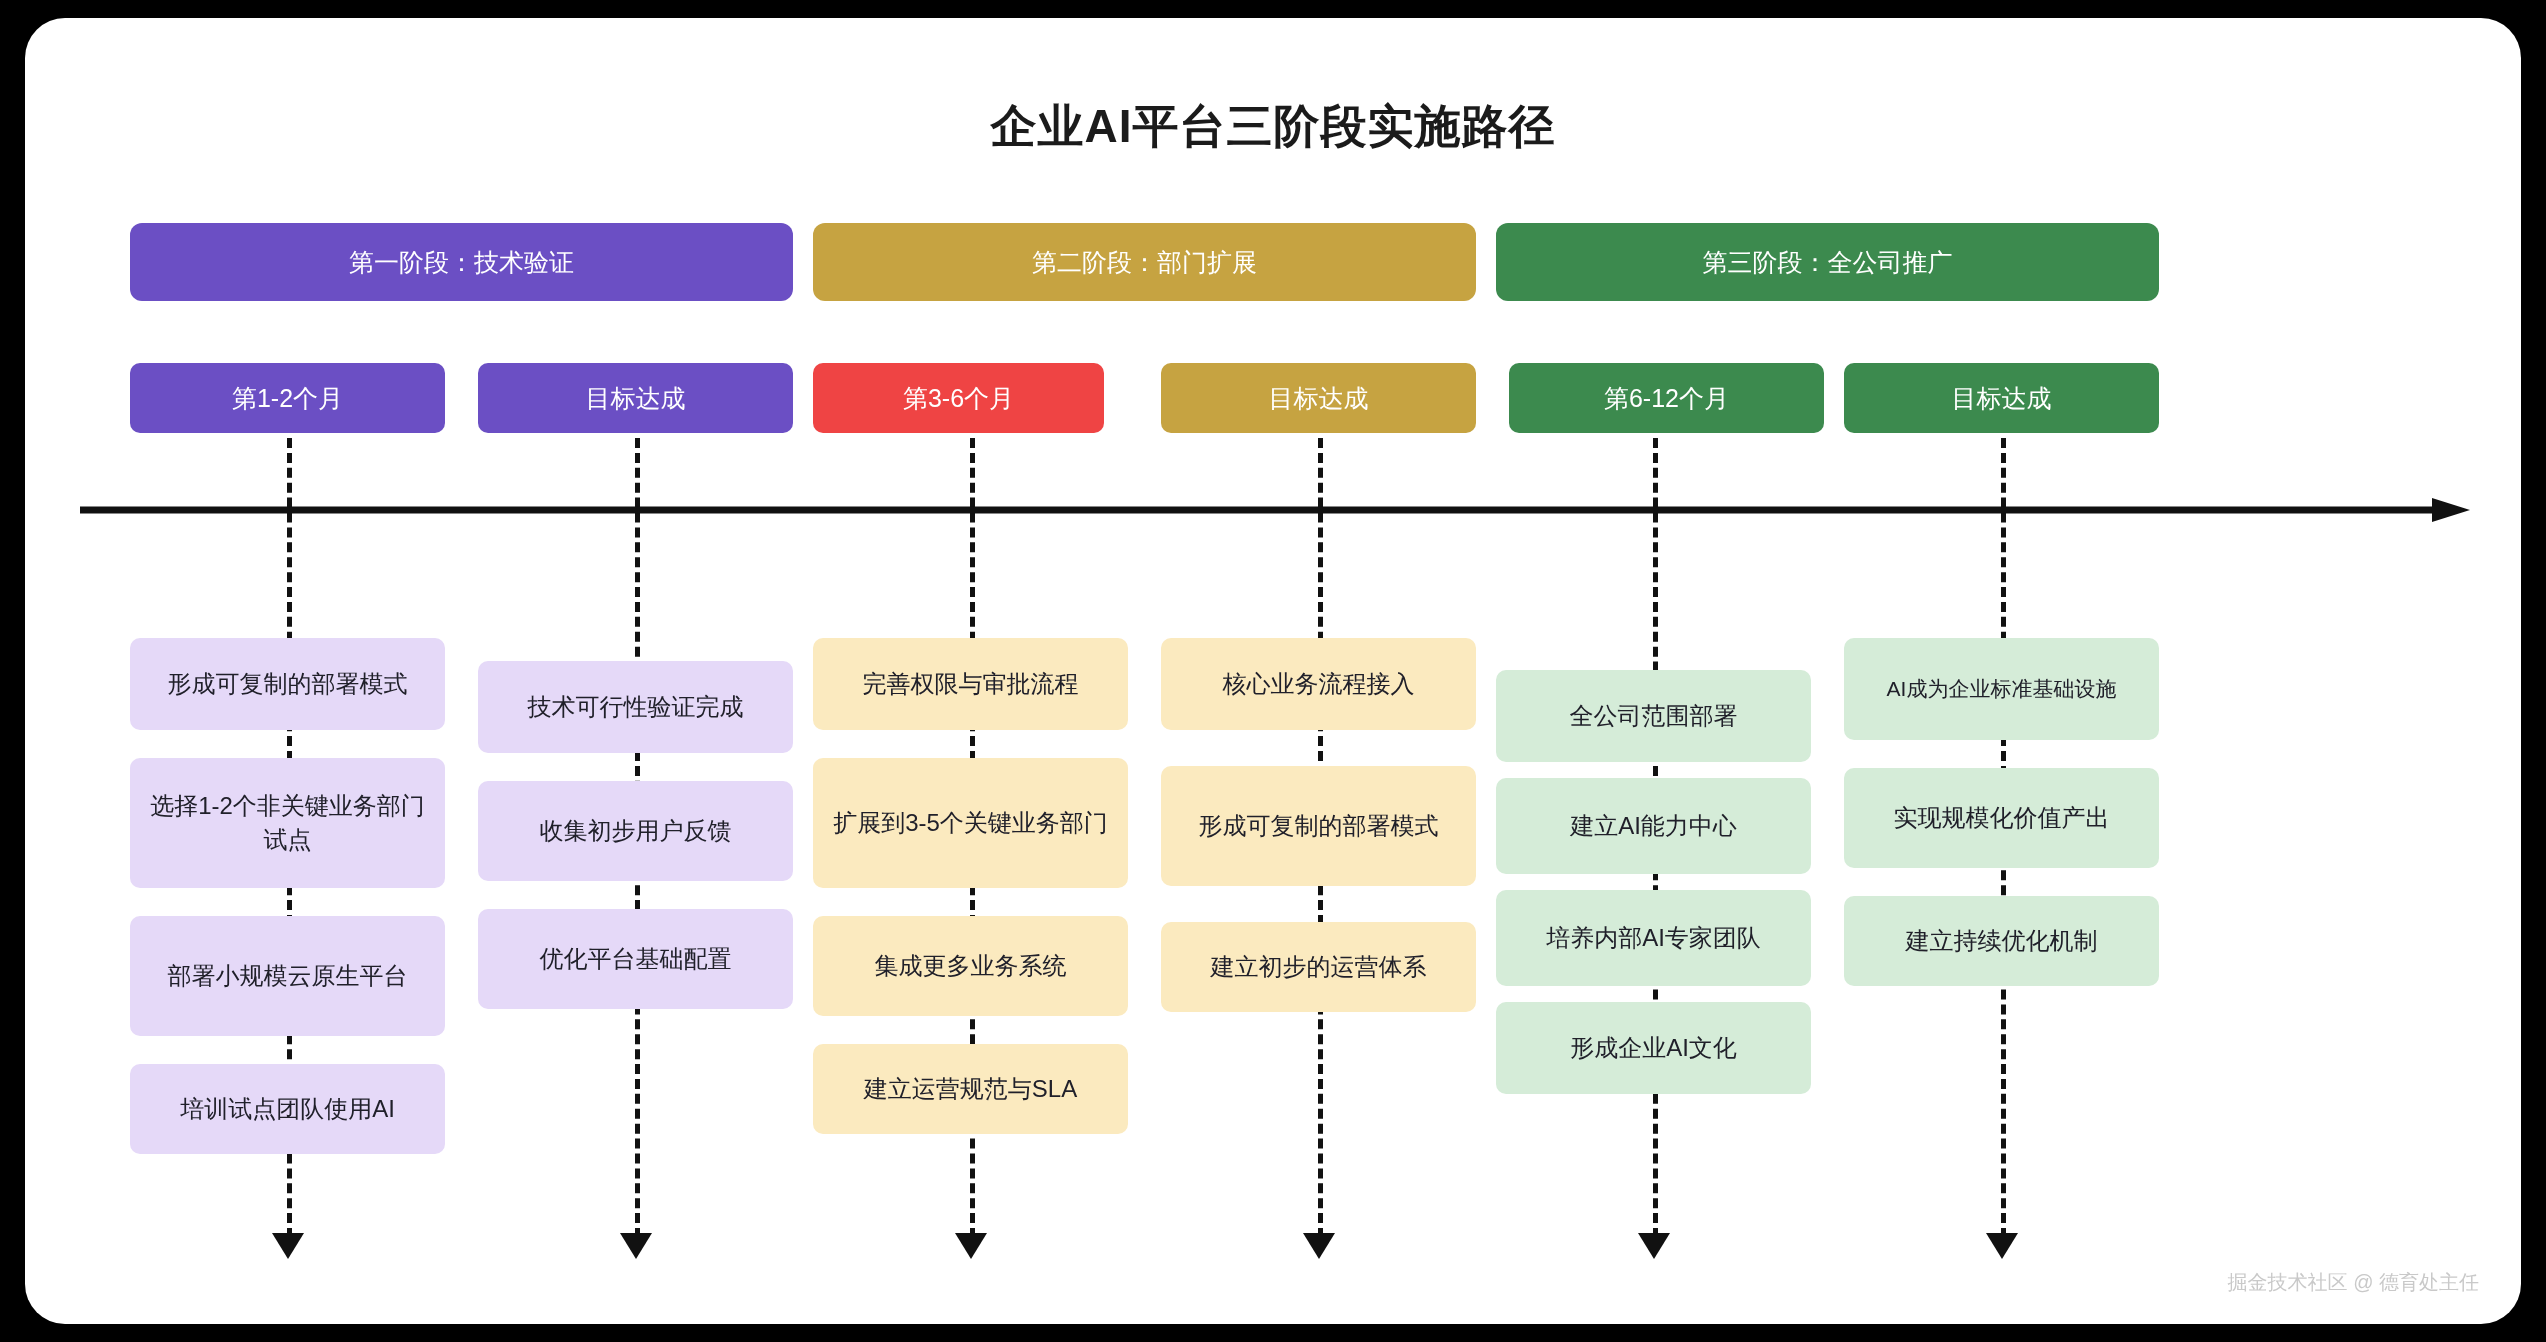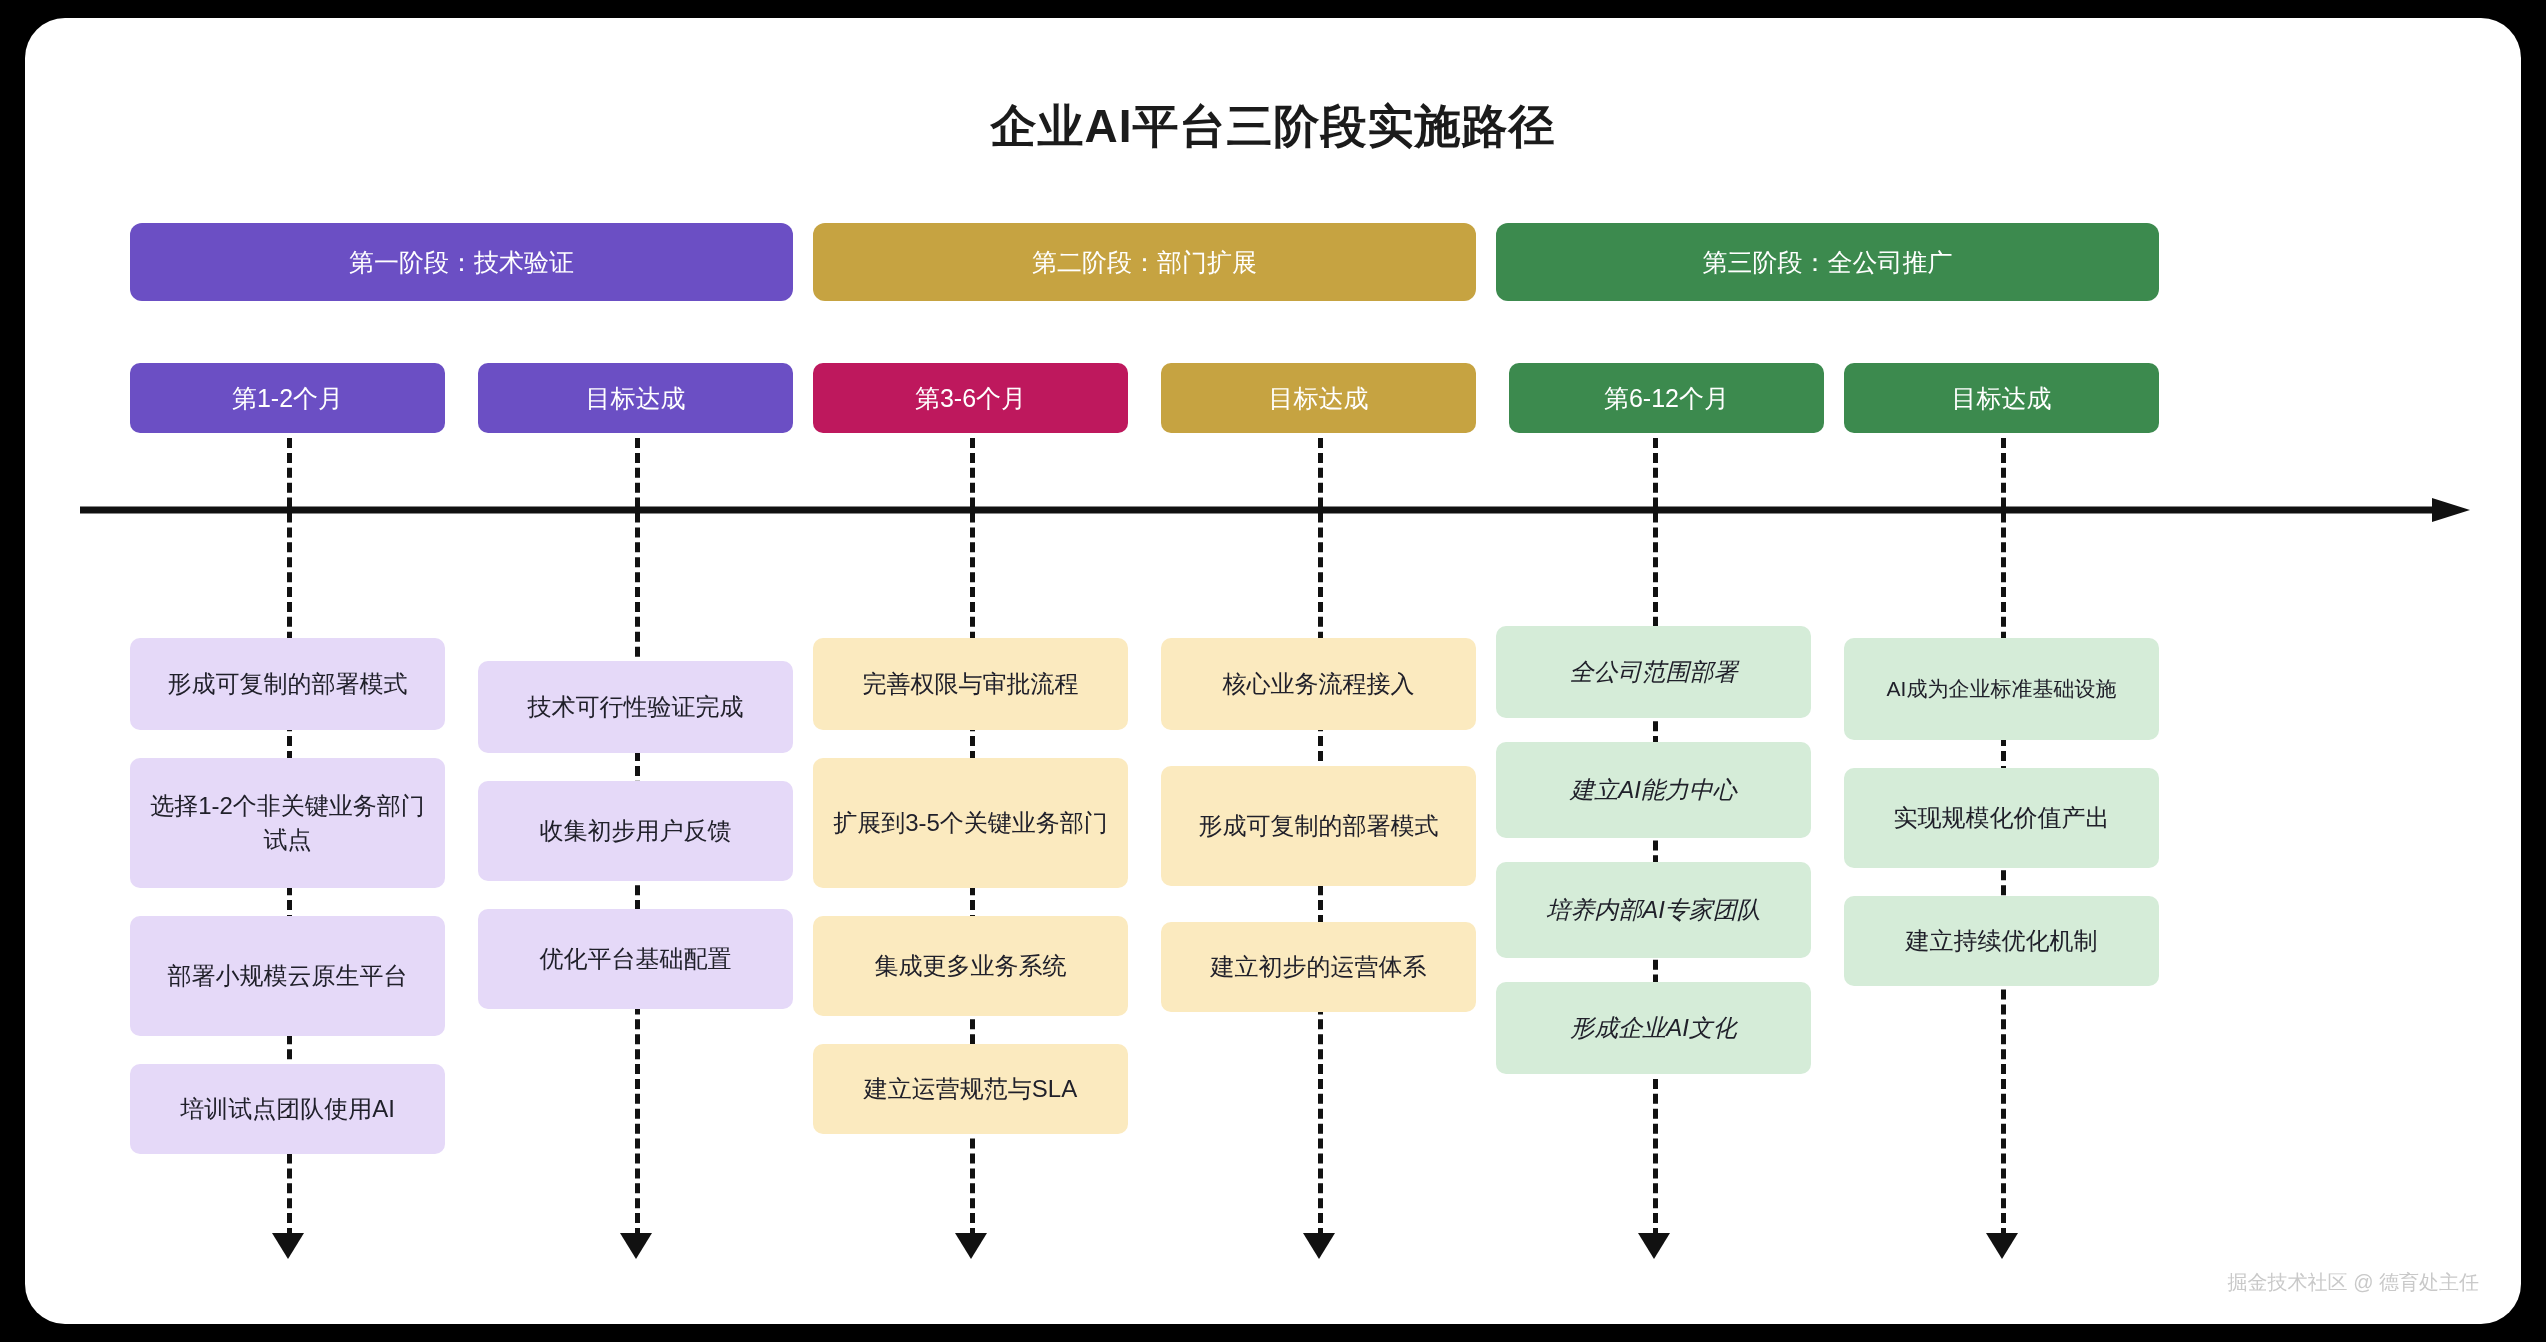--- a/index.html
+++ b/index.html
@@ -119,21 +119,21 @@
   <div class="phase-head" style="left:1471px;width:663px;background:#3c8a4e;">
     <span>第三阶段：全公司推广</span>
   </div>
 
   <div class="sub-head" style="left:105px;width:315px;background:#6b4fc4;">
     <span>第1-2个月</span>
   </div>
   <div class="sub-head" style="left:453px;width:315px;background:#6b4fc4;">
     <span>目标达成</span>
   </div>
-  <div class="sub-head" style="left:788px;width:315px;background:#be185d;">
+  <div class="sub-head" style="left:788px;width:291px;background:#ef4444;">
     <span>第3-6个月</span>
   </div>
   <div class="sub-head" style="left:1136px;width:315px;background:#c6a341;">
     <span>目标达成</span>
   </div>
   <div class="sub-head" style="left:1471px;width:315px;background:#3c8a4e;margin-left:13px;">
     <span>第6-12个月</span>
   </div>
   <div class="sub-head" style="left:1819px;width:315px;background:#3c8a4e;">
     <span>目标达成</span>
@@ -177,21 +177,21 @@
     <div class="card" style="background:#fbeabf;height:100px;">集成更多业务系统</div>
     <div class="card" style="background:#fbeabf;height:90px;">建立运营规范与SLA</div>
   </div>
 
   <div class="col" style="left:1136px;top:620px;width:315px;gap:36px;">
     <div class="card" style="background:#fbeabf;height:92px;">核心业务流程接入</div>
     <div class="card" style="background:#fbeabf;height:120px;">形成可复制的部署模式</div>
     <div class="card" style="background:#fbeabf;height:90px;">建立初步的运营体系</div>
   </div>
 
-  <div class="col" style="left:1471px;top:608px;width:315px;gap:24px;font-style:italic;">
+  <div class="col" style="left:1471px;top:652px;width:315px;gap:16px;">
     <div class="card" style="background:#d5ecd8;height:92px;">全公司范围部署</div>
     <div class="card" style="background:#d5ecd8;height:96px;">建立AI能力中心</div>
     <div class="card" style="background:#d5ecd8;height:96px;">培养内部AI专家团队</div>
     <div class="card" style="background:#d5ecd8;height:92px;">形成企业AI文化</div>
   </div>
 
   <div class="col" style="left:1819px;top:620px;width:315px;gap:28px;">
     <div class="card" style="background:#d5ecd8;height:102px;font-size:21px;">AI成为企业标准基础设施</div>
     <div class="card" style="background:#d5ecd8;height:100px;">实现规模化价值产出</div>
     <div class="card" style="background:#d5ecd8;height:90px;">建立持续优化机制</div>

